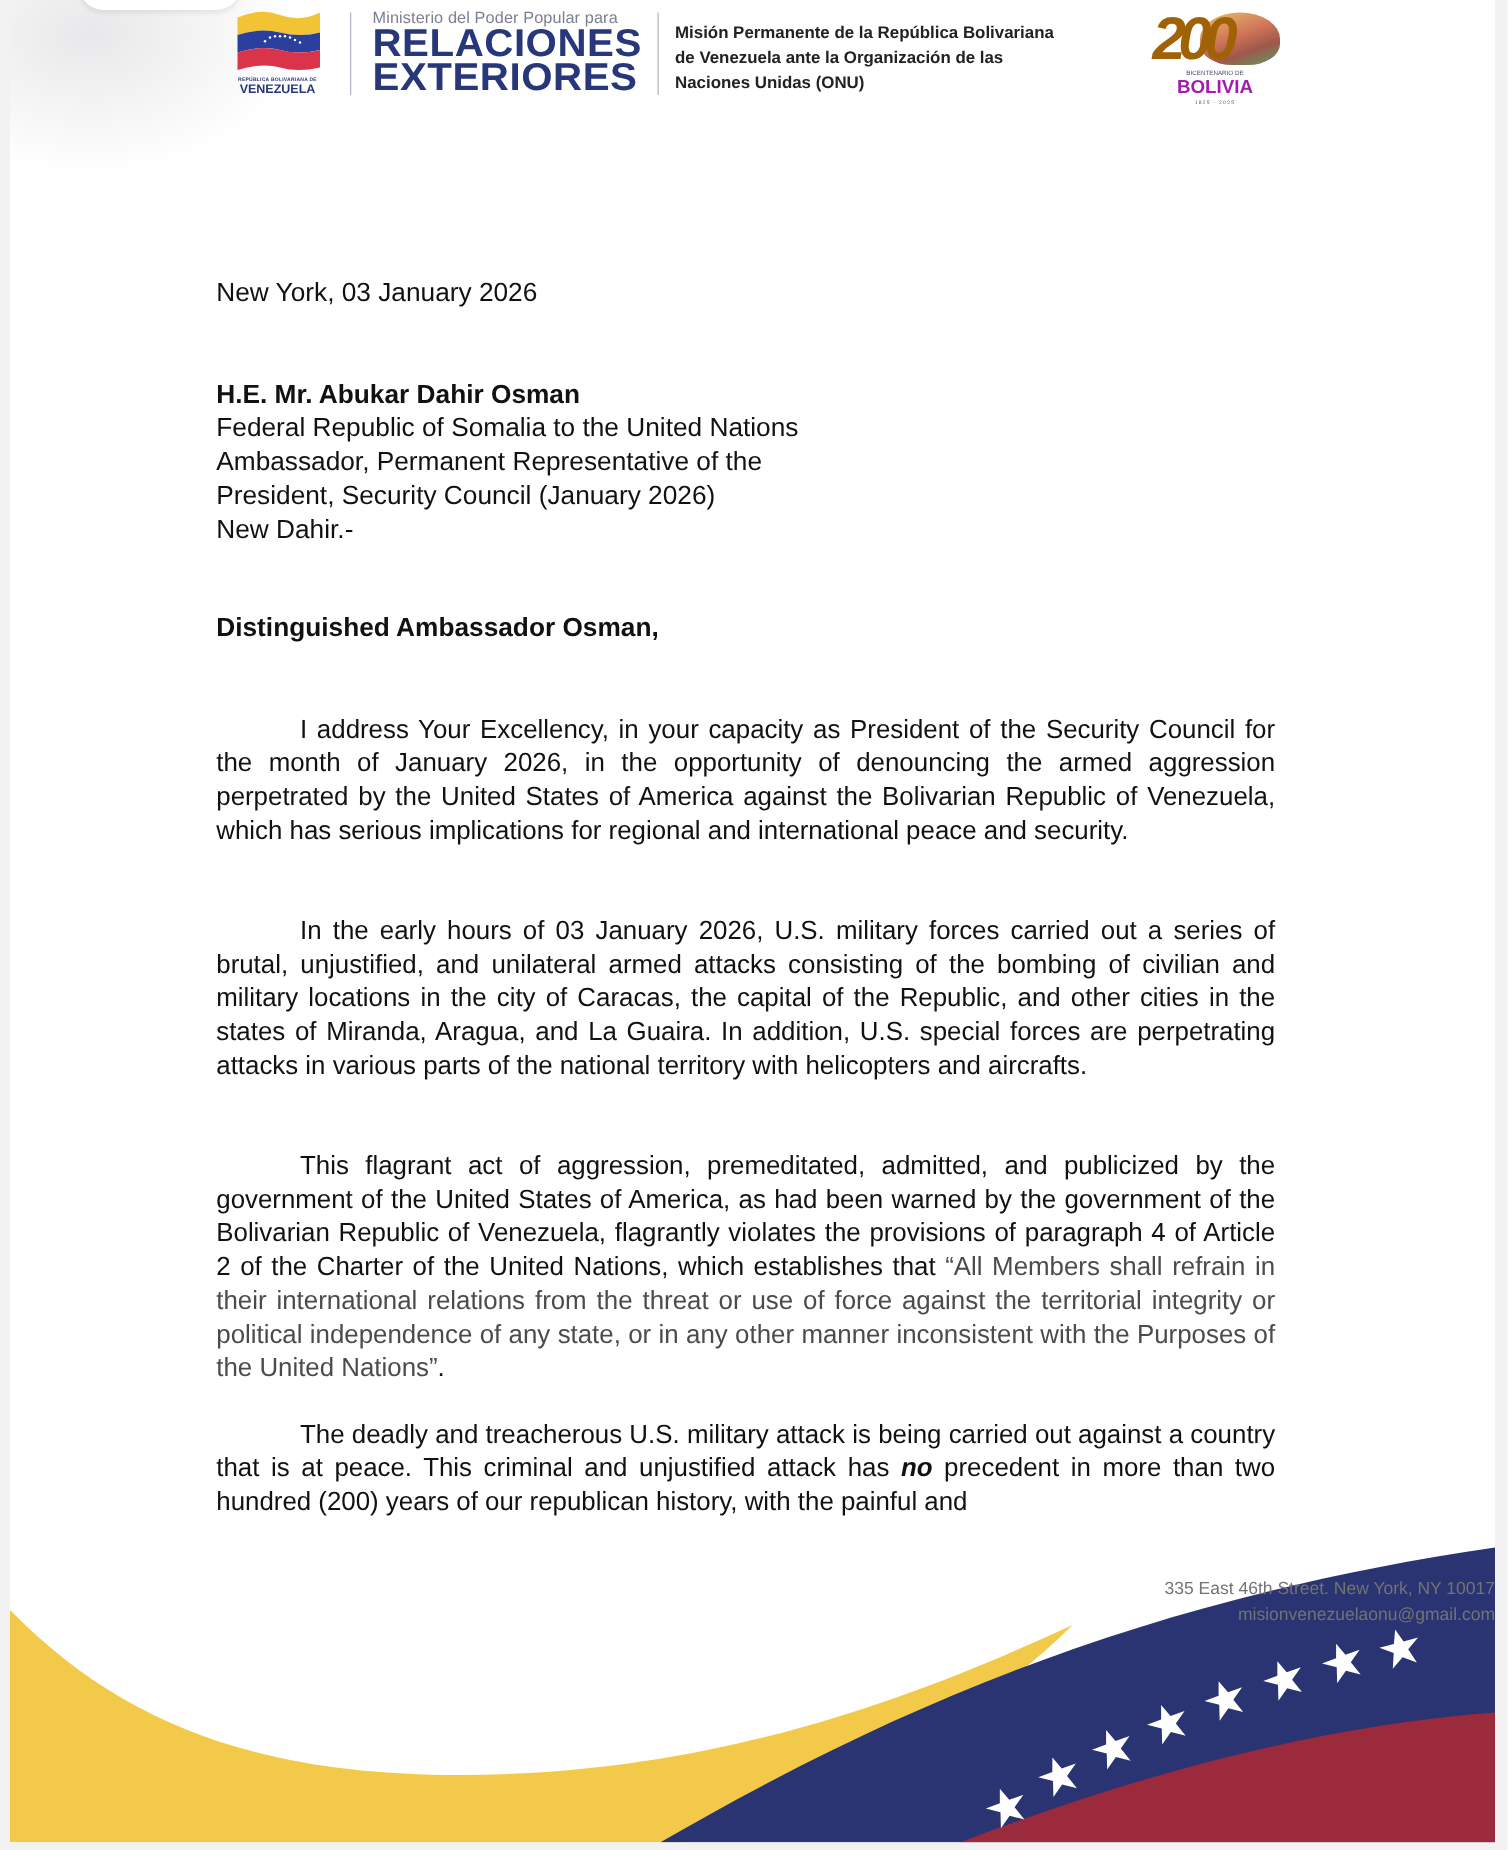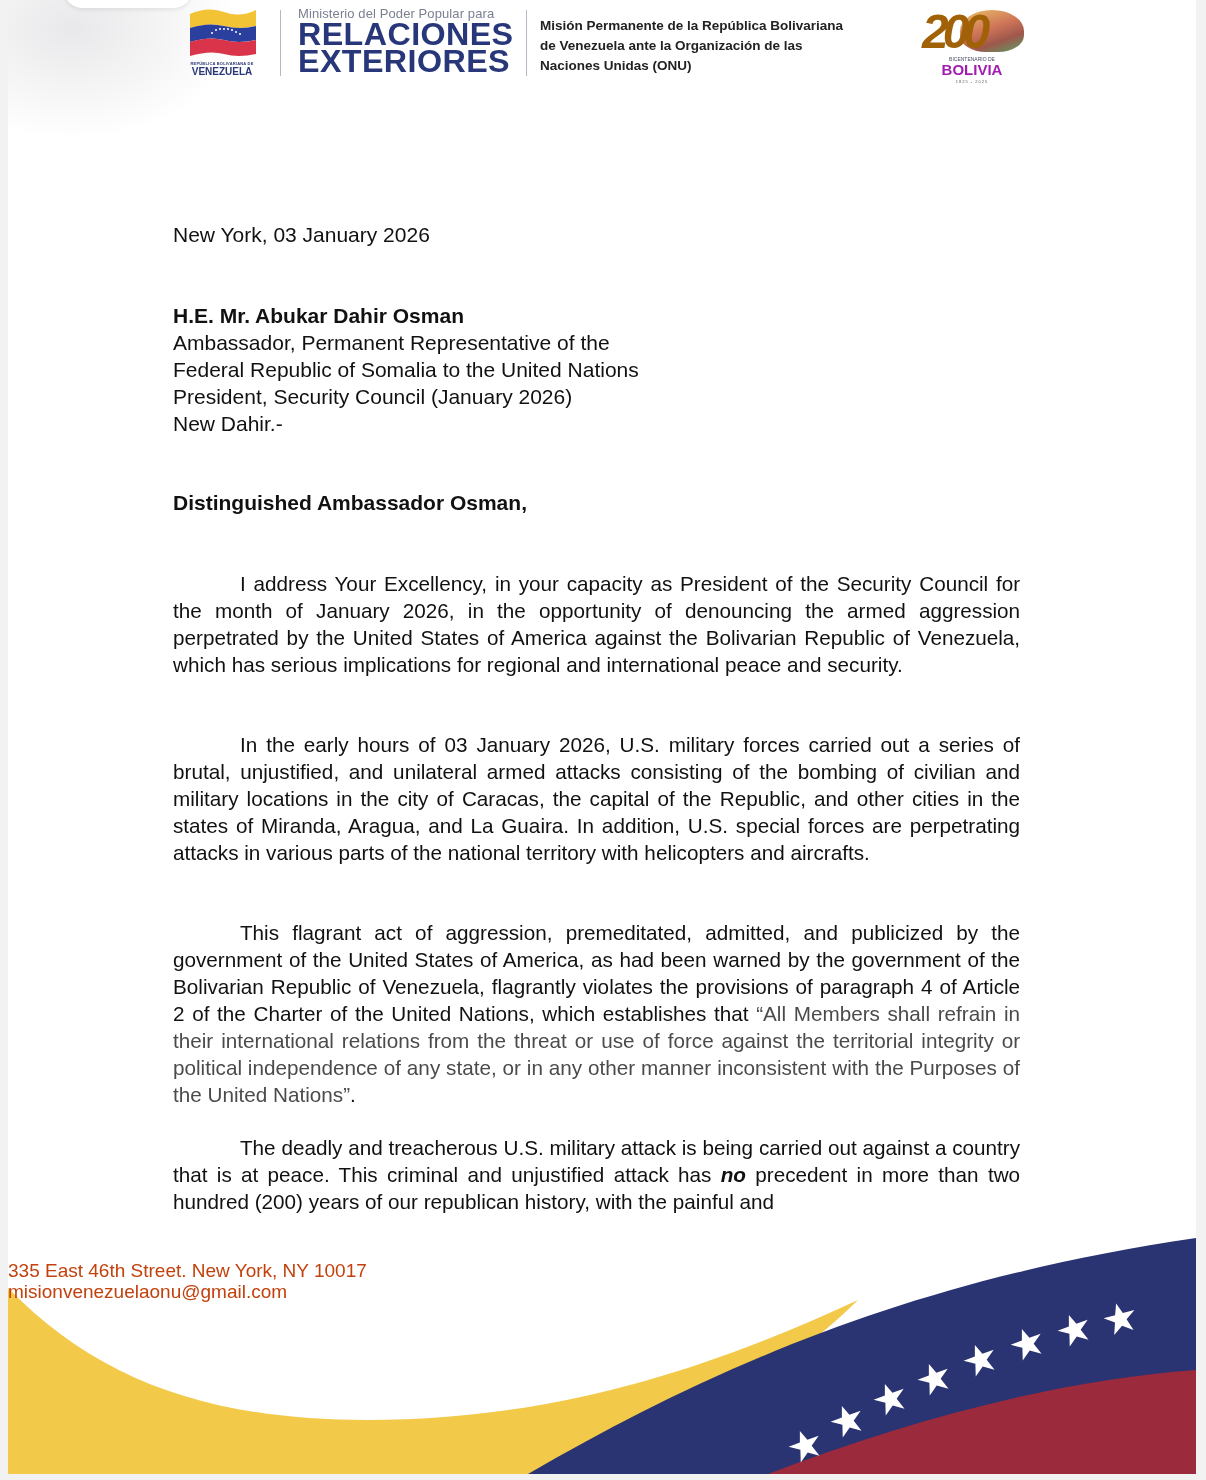--- a/index.html
+++ b/index.html
@@ -51,21 +51,21 @@
   .addressee { top: 302px; }
   .salutation { top: 489px; }
   .para { text-align: justify; text-indent: 68px; transform: scaleX(0.985); transform-origin: left; }
   .p1 { top: 570px; }
   .p2 { top: 731px; }
   .p3 { top: 919px; }
   .p4 { top: 1134px; }
   .quote { color: #4b4b4b; }
 
   
-  .footer-text { position: absolute; left: 0; width: 1188px; text-align: left; font-size: 19px; line-height: 21px; color: #c2410c; }
+  .footer-text { position: absolute; left: 0; width: 1188px; text-align: right; font-size: 14px; line-height: 21px; color: #737373; }
   .footer-addr { top: 1260px; }
   .footer-mail { top: 1281px; }
   .flag-art { position: absolute; left: 0; top: 1220px; width: 1188px; height: 254px; }
 </style>
 </head>
 <body>
 
 <div class="page">
   <div class="corner-shade"></div>
   <div class="corner-pill"></div>
@@ -109,22 +109,22 @@
       <div class="bol-word">BOLIVIA</div>
       <div class="bol-years">1825 - 2025</div>
     </div>
   </div>
 
 
   <div class="doc date">New York, 03 January 2026</div>
 
   <div class="doc addressee">
     <div class="bold">H.E. Mr. Abukar Dahir Osman</div>
+    <div>Federal Republic of Somalia to the United Nations</div>
     <div>Ambassador, Permanent Representative of the</div>
-    <div>Federal Republic of Somalia to the United Nations</div>
     <div>President, Security Council (January 2026)</div>
     <div>New Dahir.-</div>
   </div>
 
   <div class="doc bold salutation">Distinguished Ambassador Osman,</div>
 
   <div class="doc para p1">I address Your Excellency, in your capacity as President of the Security Council for the month of January 2026, in the opportunity of denouncing the armed aggression perpetrated by the United States of America against the Bolivarian Republic of Venezuela, which has serious implications for regional and international peace and security.</div>
 
   <div class="doc para p2">In the early hours of 03 January 2026, U.S. military forces carried out a series of brutal, unjustified, and unilateral armed attacks consisting of the bombing of civilian and military locations in the city of Caracas, the capital of the Republic, and other cities in the states of Miranda, Aragua, and La Guaira. In addition, U.S. special forces are perpetrating attacks in various parts of the national territory with helicopters and aircrafts.</div>
 

